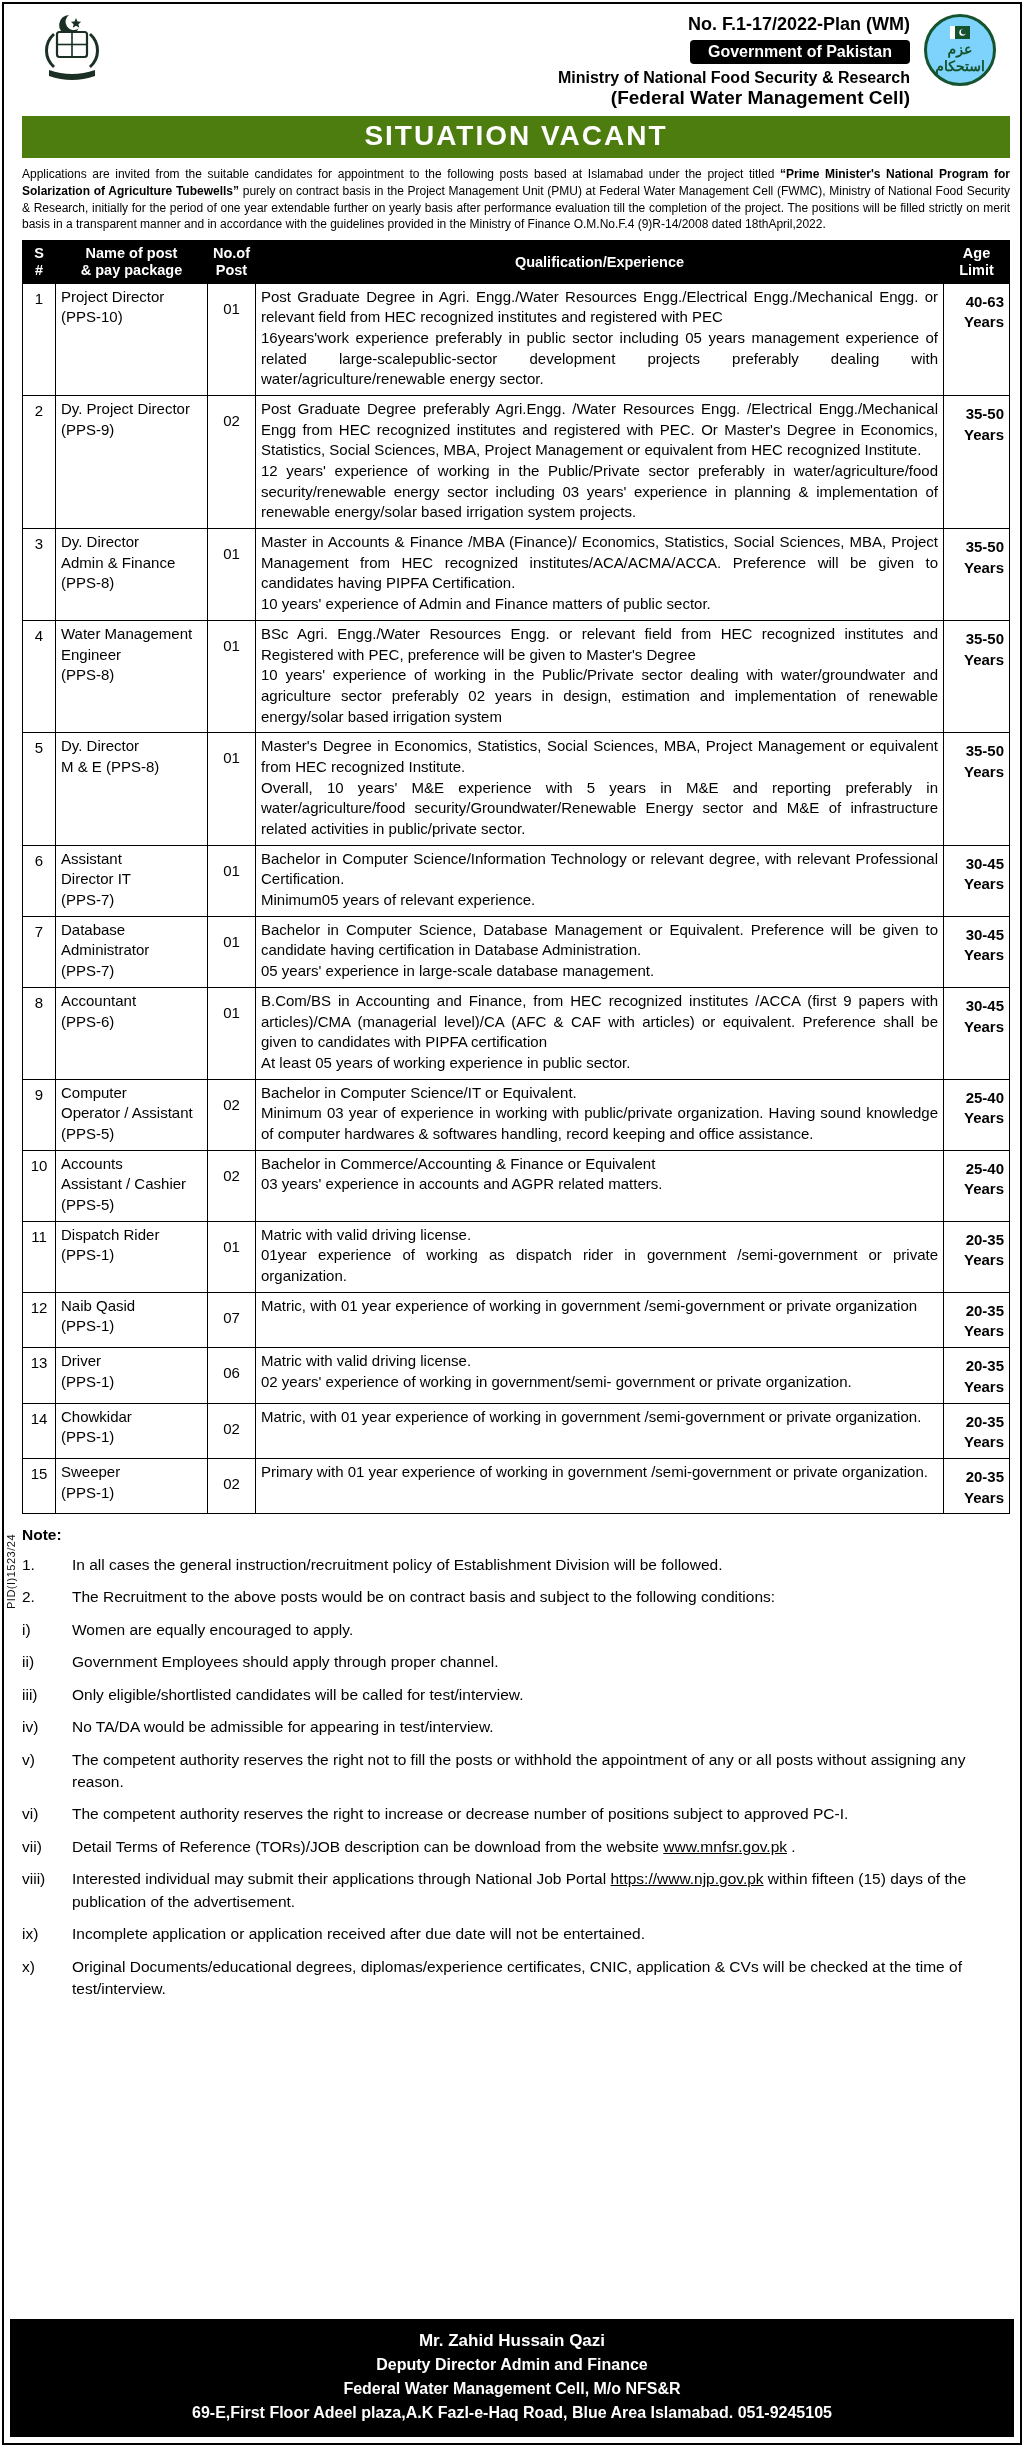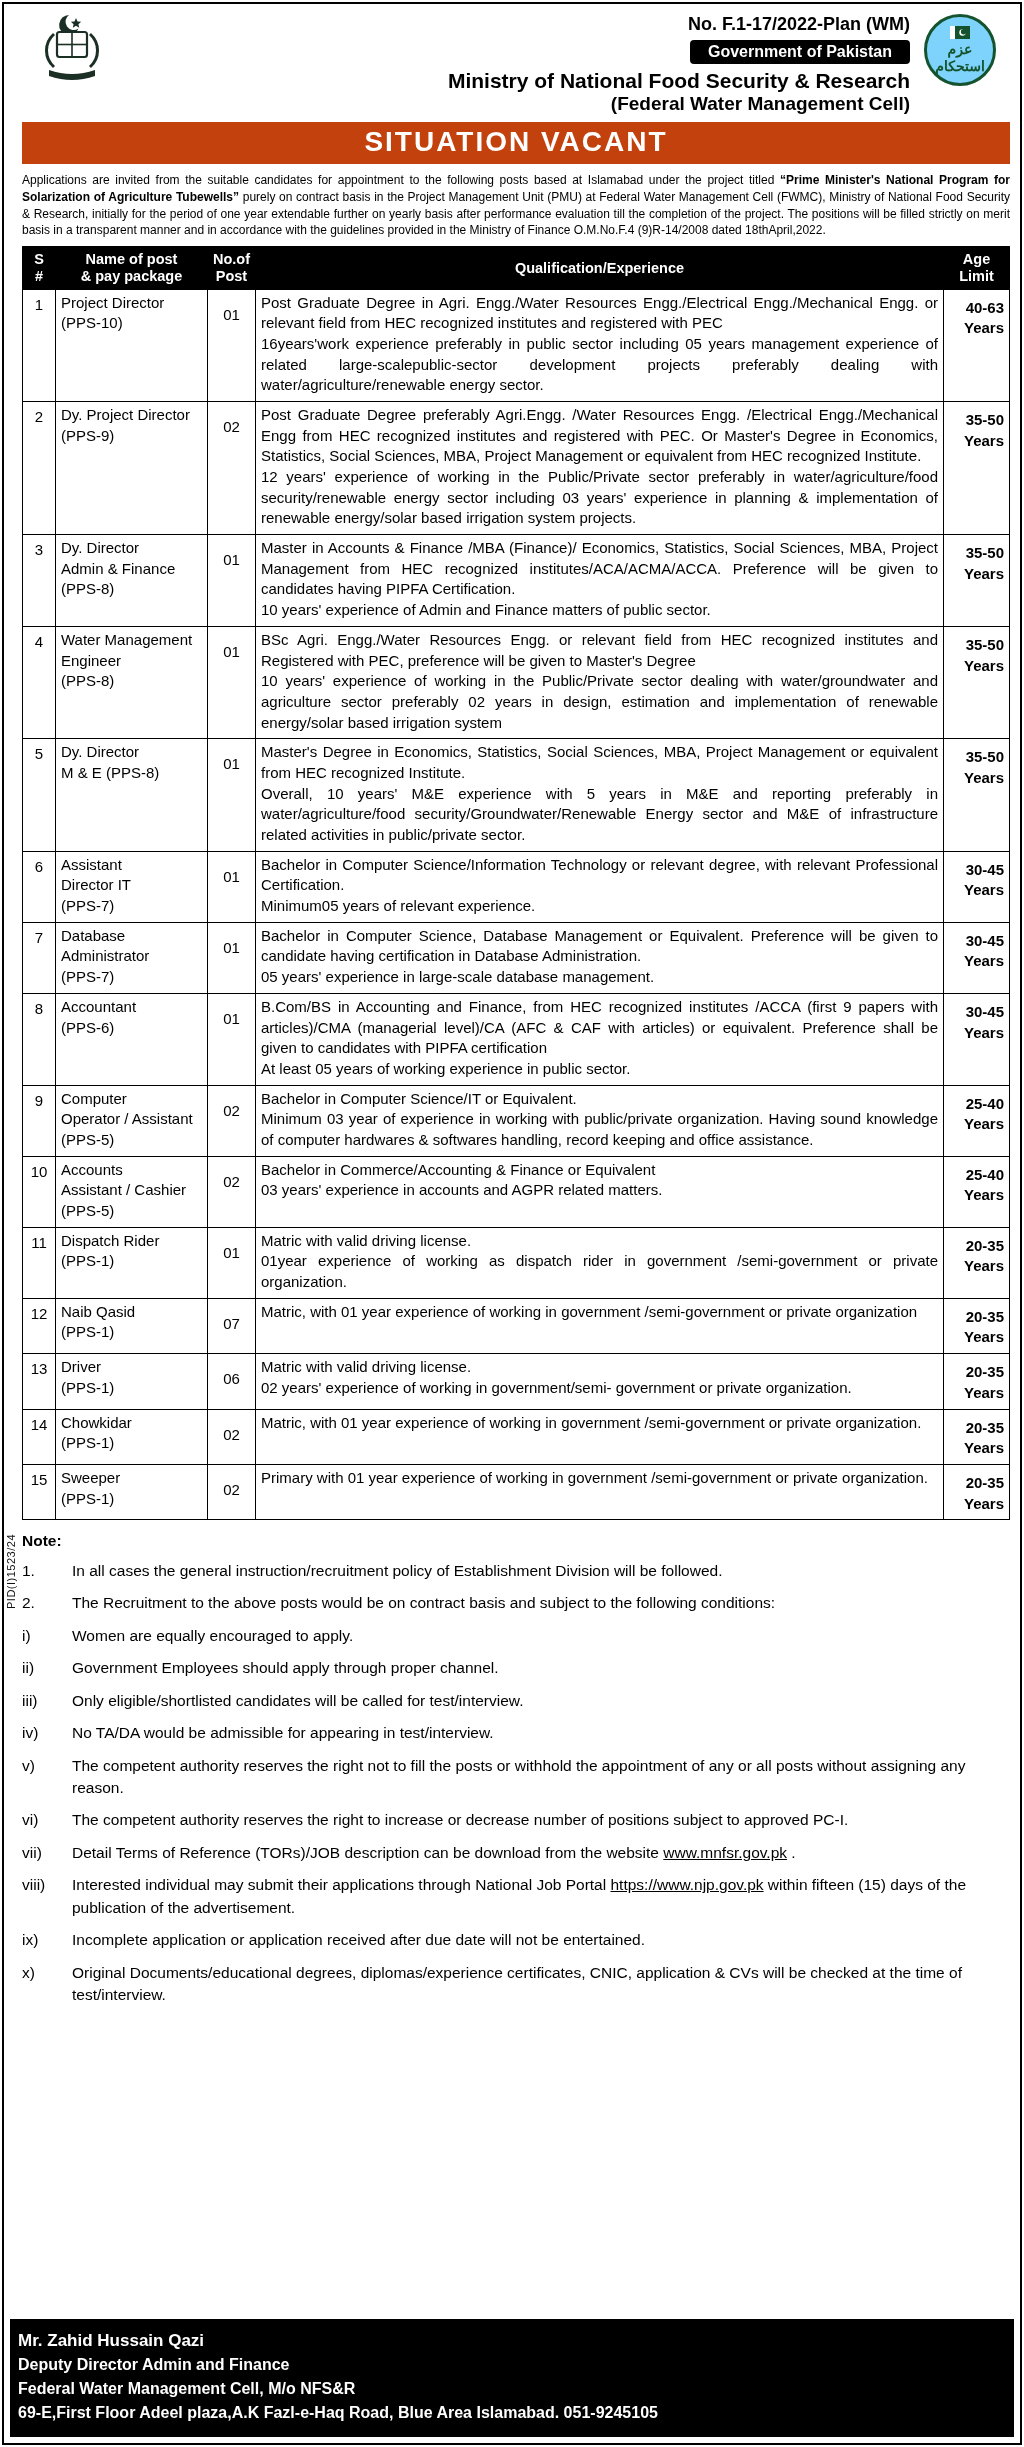--- a/index.html
+++ b/index.html
@@ -28,35 +28,35 @@
   
   .header { display: flex; align-items: flex-start; }
   .logo-left, .logo-right { width: 100px; flex: none; display: flex; justify-content: center; padding-top: 2px; }
   .header-center { flex: 1; text-align: right; }
   .ref-no { font-size: 18px; font-weight: bold; margin-top: 2px; }
   .govt-badge {
     display: inline-block; background: #000; color: #fff;
     font-weight: bold; font-size: 16px;
     padding: 3px 18px; border-radius: 4px; margin: 5px 0 4px;
   }
-  .ministry1 { font-size: 21px; font-weight: bold; line-height: 1.2; }
+  .ministry1 { font-size: 16px; font-weight: bold; line-height: 1.2; }
   .ministry2 { font-size: 19px; font-weight: bold; line-height: 1.2; }
   .logo-circle {
     width: 72px; height: 72px; border-radius: 50%;
     border: 3px solid #14532d; background: #7dd3fc;
     display: flex; flex-direction: column; align-items: center; justify-content: center;
     gap: 2px;
   }
   .urdu {
     direction: rtl; text-align: center; white-space: pre-line;
     font-size: 14px; font-weight: bold; color: #14532d; line-height: 1.15;
   }
   
   .banner {
-    background: #c2410c; color: #fff; text-align: center;
+    background: #4d7c0f; color: #fff; text-align: center;
     font-size: 28px; font-weight: bold; letter-spacing: 2px;
     padding: 4px 0 6px; margin-top: 6px;
   }
   
   .intro { font-size: 12px; line-height: 1.4; text-align: justify; margin: 8px 0 7px; }
   
   table { width: 100%; border-collapse: collapse; table-layout: fixed; }
   col.w-sn { width: 33px; } col.w-post { width: 152px; } col.w-no { width: 48px; } col.w-age { width: 66px; }
   th, td { border: 1.6px solid #000; vertical-align: top; }
   th {
@@ -73,21 +73,21 @@
   
   .notes { margin-top: 10px; font-size: 15.5px; line-height: 1.45; }
   .note-heading { font-weight: bold; margin-bottom: 7px; }
   .note-item { display: flex; margin-bottom: 10px; }
   .note-label { width: 50px; flex: none; }
   .note-text { flex: 1; }
   .note-link { text-decoration: underline; color: #000; cursor: pointer; }
   
   .footer {
     margin: auto -4px 6px -12px;
-    background: #000; color: #fff; text-align: left; font-weight: bold;
+    background: #000; color: #fff; text-align: center; font-weight: bold;
     padding: 9px 8px 12px; line-height: 1.5; font-size: 16px;
   }
   .footer-line1 { font-size: 17px; }
 </style>
 </head>
 <body>
 
 <div class="page">
 
   <div class="pid">PID(I)1523/24</div>

